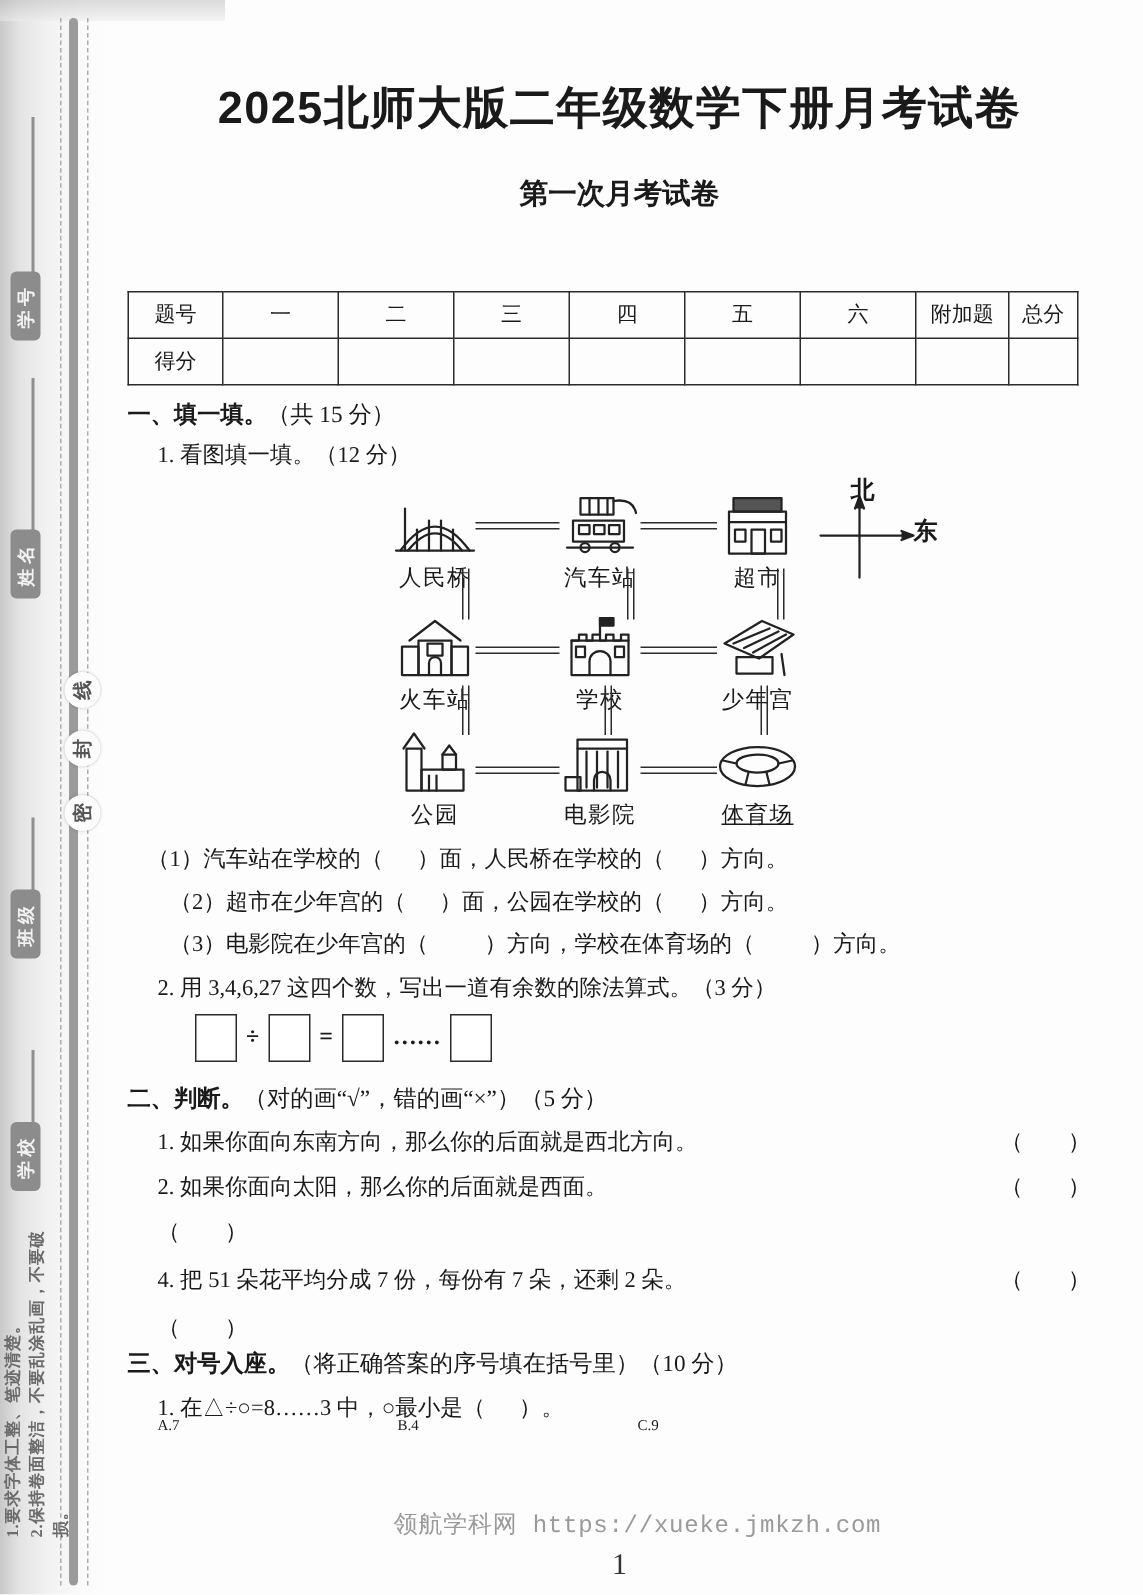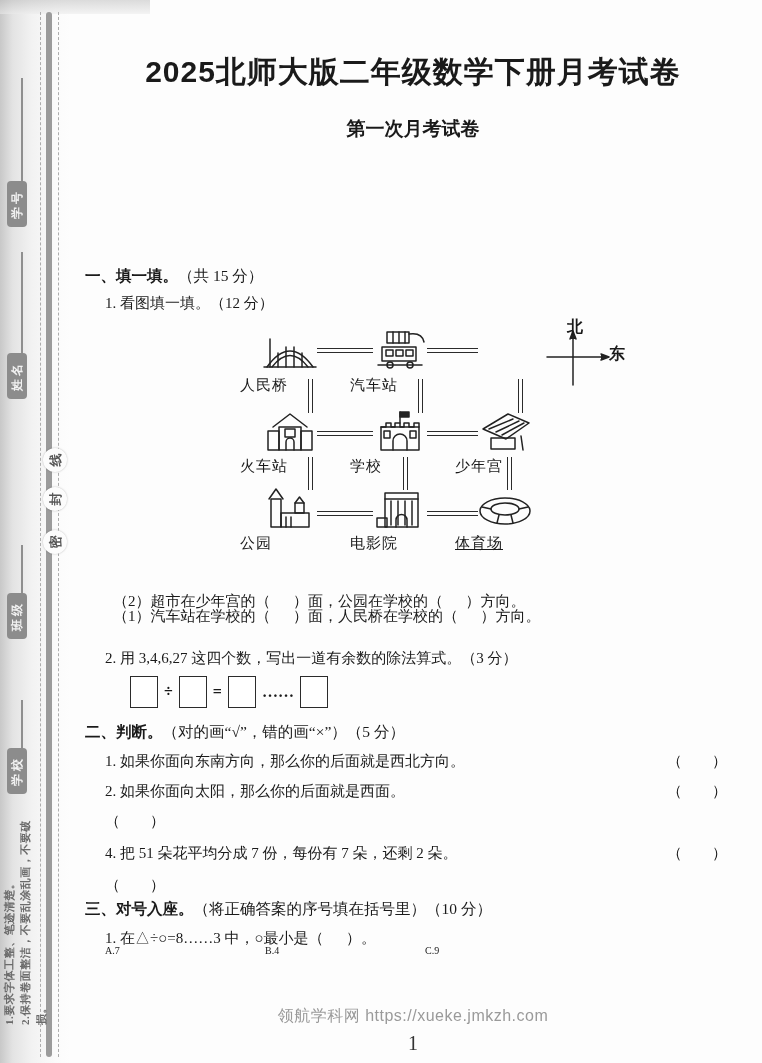--- a/index.html
+++ b/index.html
@@ -82,43 +82,43 @@
     border:1.4px solid #2b2b2b; height:31px;
     text-align:center; font-size:14px; padding:0;
   }
 
   .sec-header { font-size:15.5px; white-space:pre; }
   .sec-header b { font-weight:bold; }
   .q-line { font-size:15px; white-space:pre; }
 
   
   .map { left:140px; top:275px; width:516px; height:258px; position:absolute; }
-  .map-cell { position:absolute; width:100px; }
+  .map-cell { position:absolute; width:100px; text-align:center; }
   .map-cell svg { display:block; margin:0 auto; }
   .map-label { font-size:15px; margin-top:1px; letter-spacing:1px; }
   .h-road { position:absolute; height:5px; border-top:1.6px solid #2b2b2b; border-bottom:1.6px solid #2b2b2b; }
   .v-road { position:absolute; width:5px; border-left:1.6px solid #2b2b2b; border-right:1.6px solid #2b2b2b; }
   .compass { position:absolute; left:318px; top:2px; width:86px; height:80px; }
   .compass .north { position:absolute; left:24px; top:0; font-size:16px; font-weight:bold; }
   .compass .east  { position:absolute; left:66px; top:27px; font-size:16px; font-weight:bold; }
 
   
   .eq-row { left:45px; top:636px; display:flex; align-items:center; gap:6px; }
   .eq-box { width:28px; height:32px; border:1.6px solid #2b2b2b; background:#fff; }
   .eq-sym { font-size:16px; font-weight:bold; }
 
   
   .j-item { left:20px; width:622px; display:flex; justify-content:space-between; font-size:15px; white-space:pre; }
 
   .opt-row { left:20px; top:905px; width:480px; display:flex; font-size:10px; }
   .opt-row span { width:185px; }
 
   .footer {
-    top:966px; left:0; width:100%; text-align:center;
-    font-family:Liberation Sans, sans-serif;
+    top:966px; left:12px; width:100%; text-align:center;
+    font-family:Liberation Mono, monospace;
     font-size:16px; color:#9a9a9a; letter-spacing:.5px;
   }
   .page-num {
     top:992px; left:0; width:100%; text-align:center;
     font-size:20px; color:#333;
   }
 
   svg.bld { stroke:#222; fill:none; stroke-width:1.5; stroke-linecap:round; stroke-linejoin:round; }
 </style>
 </head>
@@ -156,20 +156,46 @@
   <div>1.要求字体工整、笔迹清楚。</div>
   <div>2.保持卷面整洁，不要乱涂乱画，不要破损。</div>
 </div>
 
 <div class="content">
 
   <div class="abs title">2025北师大版二年级数学下册月考试卷</div>
   <div class="abs subtitle">第一次月考试卷</div>
 
 
+  <table class="score-table">
+    <tbody>
+        <tr>
+      <td style="width:63px">题号</td>
+      <td style="width:77px">一</td>
+      <td style="width:77px">二</td>
+      <td style="width:77px">三</td>
+      <td style="width:77px">四</td>
+      <td style="width:77px">五</td>
+      <td style="width:77px">六</td>
+      <td style="width:62px">附加题</td>
+      <td style="width:46px">总分</td>
+    </tr>
+    <tr>
+      <td>得分</td>
+      <td></td>
+      <td></td>
+      <td></td>
+      <td></td>
+      <td></td>
+      <td></td>
+      <td></td>
+      <td></td>
+    </tr>
+  </tbody>
+    </table>
 
   <div class="abs sec-header" style="top:226px;left:0;"><b>一、填一填。</b><span>（共 15 分）</span></div>
 
   <div class="abs q-line" style="top:254px;left:20px;">1. 看图填一填。（12 分）</div>
 
   <div class="map">
 
     <div class="compass">
       <svg class="bld" width="86" height="80" viewBox="0 0 86 80">
         <line x1="30" y1="18" x2="30" y2="68"></line>
@@ -204,20 +230,31 @@
         <rect x="10" y="18" width="34" height="14"></rect>
         <rect x="14" y="21" width="7" height="6"></rect>
           <rect x="24" y="21" width="7" height="6"></rect>
           <rect x="34" y="21" width="7" height="6"></rect>
         <line x1="6" y1="36" x2="50" y2="36"></line>
         <circle cx="18" cy="36" r="3"></circle>
           <circle cx="38" cy="36" r="3"></circle>
       </svg>
       <div class="map-label">汽车站</div>
     </div>
+    <div class="map-cell" style="left:230px;top:14px;">
+      <svg class="bld" width="56" height="46" viewBox="0 0 56 46">
+        <rect x="12" y="3" width="32" height="9" fill="#555" stroke="#222"></rect>
+        <rect x="9" y="12" width="38" height="28"></rect>
+        <line x1="9" y1="19" x2="47" y2="19"></line>
+        <rect x="24" y="24" width="9" height="16"></rect>
+        <rect x="13" y="24" width="7" height="8"></rect>
+          <rect x="37" y="24" width="7" height="8"></rect>
+      </svg>
+      <div class="map-label">超市</div>
+    </div>
 
     <div class="map-cell" style="left:15px;top:95px;">
       <svg class="bld" width="56" height="46" viewBox="0 0 56 46">
         <path d="M11 17 L28 4 L45 17"></path>
         <rect x="17" y="17" width="22" height="23"></rect>
         <rect x="6" y="21" width="11" height="19"></rect>
         <rect x="39" y="21" width="11" height="19"></rect>
         <path d="M24 40 v-8 a4 4 0 0 1 8 0 v8"></path>
         <rect x="23" y="19" width="10" height="8"></rect>
       </svg>
@@ -291,22 +328,23 @@
     <div class="h-road" style="left:92px;top:196px;width:56px;"></div>
     <div class="h-road" style="left:202px;top:196px;width:51px;"></div>
     <div class="v-road" style="left:83px;top:64px;height:34px;"></div>
     <div class="v-road" style="left:193px;top:64px;height:34px;"></div>
     <div class="v-road" style="left:293px;top:64px;height:34px;"></div>
     <div class="v-road" style="left:83px;top:142px;height:33px;"></div>
     <div class="v-road" style="left:178px;top:142px;height:33px;"></div>
     <div class="v-road" style="left:282px;top:142px;height:33px;"></div>
   </div>
 
-  <div class="abs q-line" style="top:523px;left:28px;margin-top:44px;">（1）汽车站在学校的（      ）面，人民桥在学校的（      ）方向。</div>
+  <div class="abs q-line" style="top:523px;left:13px;">（1）汽车站在学校的（      ）面，人民桥在学校的（      ）方向。</div>
   <div class="abs q-line" style="top:552px;left:28px;">（2）超市在少年宫的（      ）面，公园在学校的（      ）方向。</div>
+  <div class="abs q-line" style="top:580px;left:28px;">（3）电影院在少年宫的（          ）方向，学校在体育场的（          ）方向。</div>
 
   <div class="abs q-line" style="top:609px;left:20px;">2. 用 3,4,6,27 这四个数，写出一道有余数的除法算式。（3 分）</div>
 
   <div class="abs eq-row">
     <div class="eq-box"></div>
     <span class="eq-sym">÷</span>
     <div class="eq-box"></div>
     <span class="eq-sym">=</span>
     <div class="eq-box"></div>
     <span class="eq-sym">……</span>

